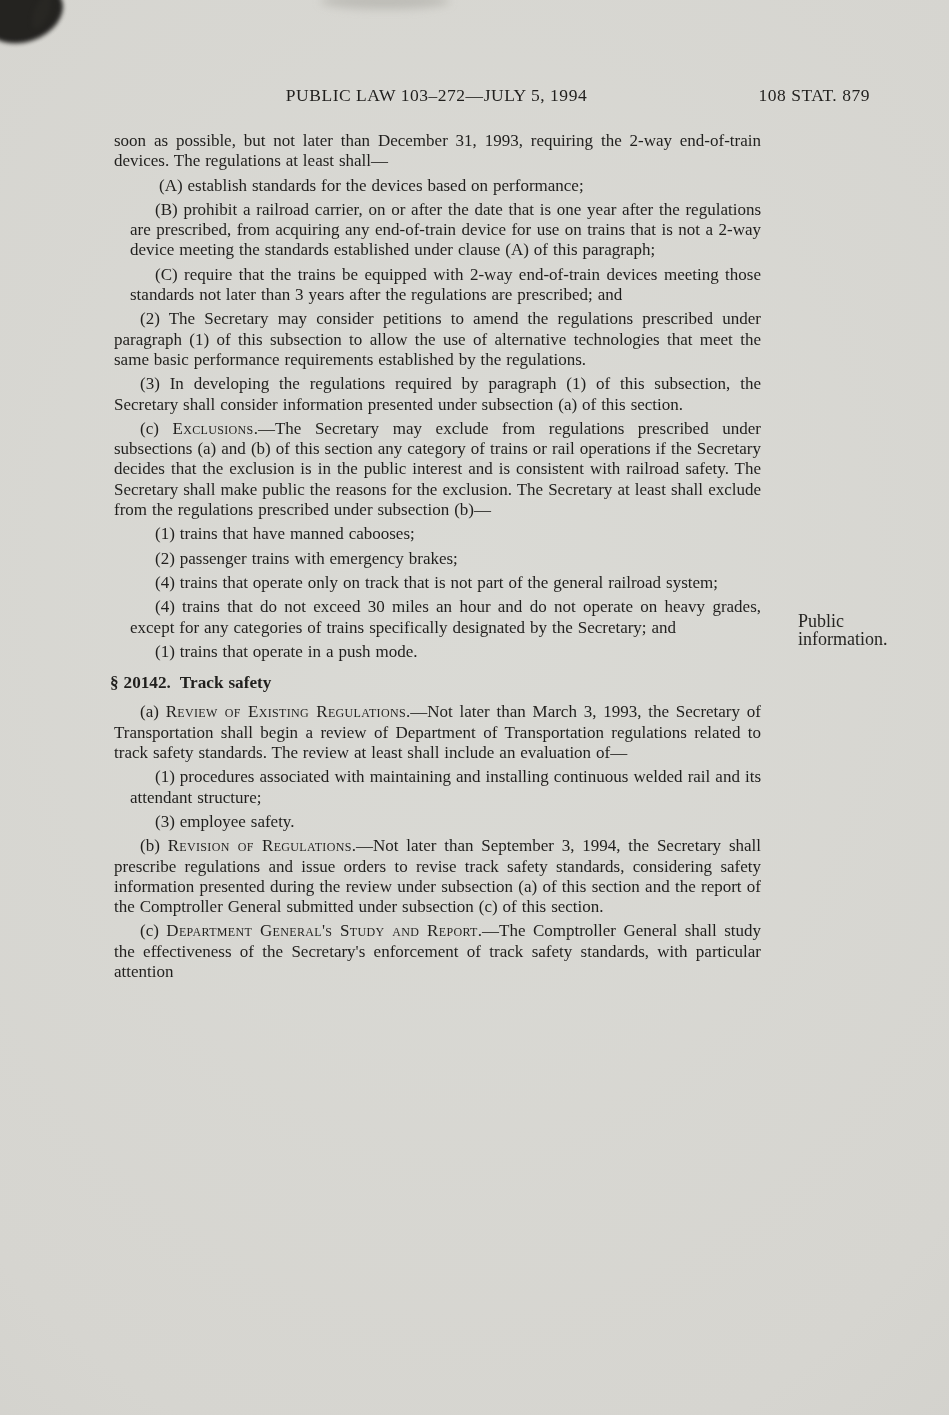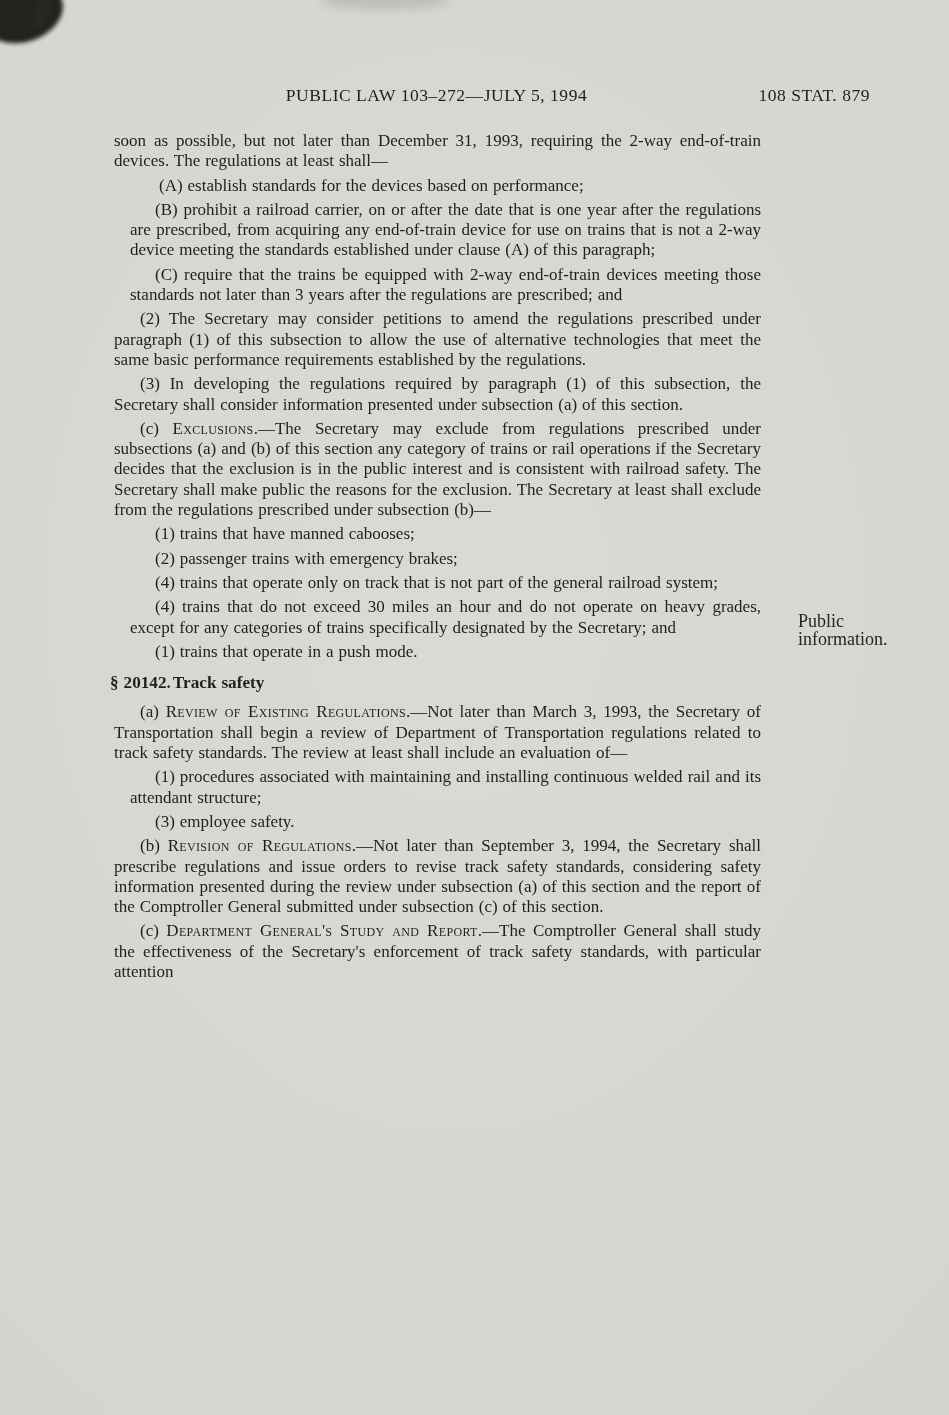--- a/index.html
+++ b/index.html
@@ -56,21 +56,21 @@
   }
   .para { margin: 4px; }
   .ind1 { text-indent: 26px; }
   .clause-a { text-indent: 45px; }
   .clause { margin-left: 20px; text-indent: 25px; }
   .sc { font-variant: small-caps; letter-spacing: .02em; }
   .section-heading {
     margin: 11px 0 9px; padding: 0;
     font-size: 17.2px; font-weight: bold; text-align: left;
   }
-  .sec-title { margin-left: 2px; }
+  .sec-title { margin-left: 9px; }
   
   .margin-note {
     position: absolute; top: 612px; left: 782px;
     width: 104px;
     font-size: 18px; line-height: 18px;
     color: #262522; text-align: left; margin-left: 16px;
   }
 </style>
 </head>
 <body>

